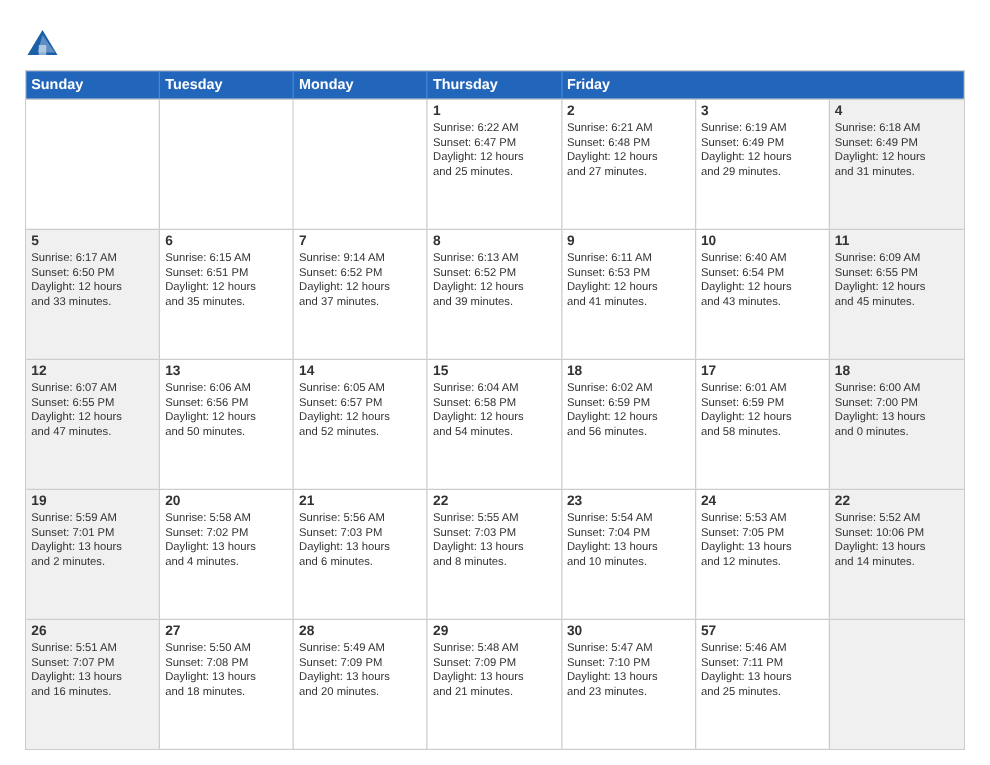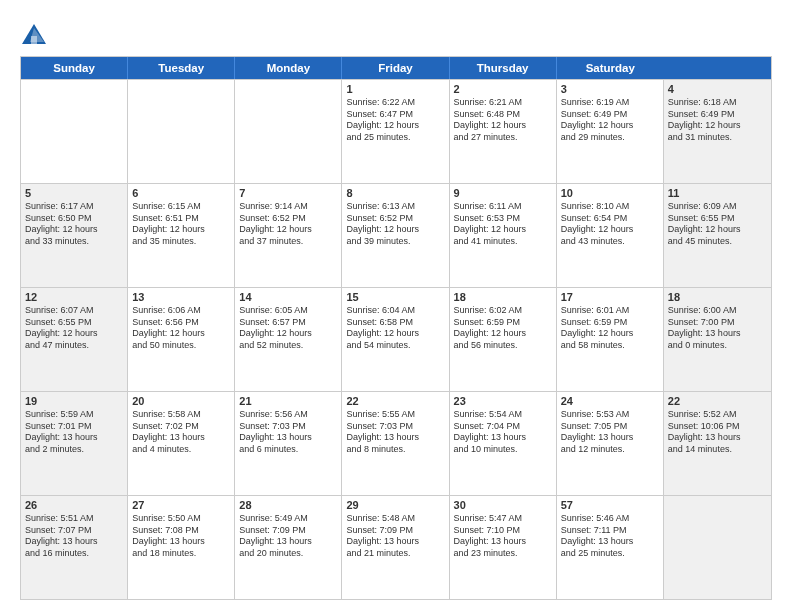--- a/index.html
+++ b/index.html
@@ -71,21 +71,21 @@
     .cal-header {
       display: grid;
       grid-template-columns: repeat(7, 1fr);
       background: #2266bb;
     }
     .cal-header-cell {
       color: #fff;
       font-size: 11.5px;
       font-weight: bold;
       padding: 5px 4px;
-      text-align: center;
+      text-align: left;
       border-right: 1px solid #4488dd;
     }
     .cal-header-cell:last-child { border-right: none; }
     .cal-body {
       flex: 1;
       display: grid;
       grid-template-rows: repeat(5, 1fr);
     }
     .cal-week {
       display: grid;
@@ -137,23 +137,22 @@
       <div class="month-title"></div>
       <div class="subtitle"></div>
     </div>
   </div>
 
   <div class="calendar">
     <div class="cal-header" id="cal-header-row">
         <div class="cal-header-cell">Sunday</div>
         <div class="cal-header-cell">Tuesday</div>
         <div class="cal-header-cell">Monday</div>
+        <div class="cal-header-cell">Thursday</div>
         <div class="cal-header-cell">Friday</div>
-        <div class="cal-header-cell">Thursday</div>
-        <div class="cal-header-cell">Saturday</div>
       </div>
     <div class="cal-body" id="cal-body">
         <div class="cal-week">
           <div class="cal-cell empty"></div>
           <div class="cal-cell empty"></div>
           <div class="cal-cell empty"></div>
           <div class="cal-cell">
             <span class="day-num">1</span>
             <span class="cell-line">Sunrise: 6:22 AM</span>
             <span class="cell-line">Sunset: 6:47 PM</span>
@@ -213,21 +212,21 @@
           </div>
           <div class="cal-cell">
             <span class="day-num">9</span>
             <span class="cell-line">Sunrise: 6:11 AM</span>
             <span class="cell-line">Sunset: 6:53 PM</span>
             <span class="cell-line">Daylight: 12 hours</span>
             <span class="cell-line">and 41 minutes.</span>
           </div>
           <div class="cal-cell">
             <span class="day-num">10</span>
-            <span class="cell-line">Sunrise: 8:10 AM</span>
+            <span class="cell-line">Sunrise: 6:40 AM</span>
             <span class="cell-line">Sunset: 6:54 PM</span>
             <span class="cell-line">Daylight: 12 hours</span>
             <span class="cell-line">and 43 minutes.</span>
           </div>
           <div class="cal-cell shaded">
             <span class="day-num">11</span>
             <span class="cell-line">Sunrise: 6:09 AM</span>
             <span class="cell-line">Sunset: 6:55 PM</span>
             <span class="cell-line">Daylight: 12 hours</span>
             <span class="cell-line">and 45 minutes.</span>

